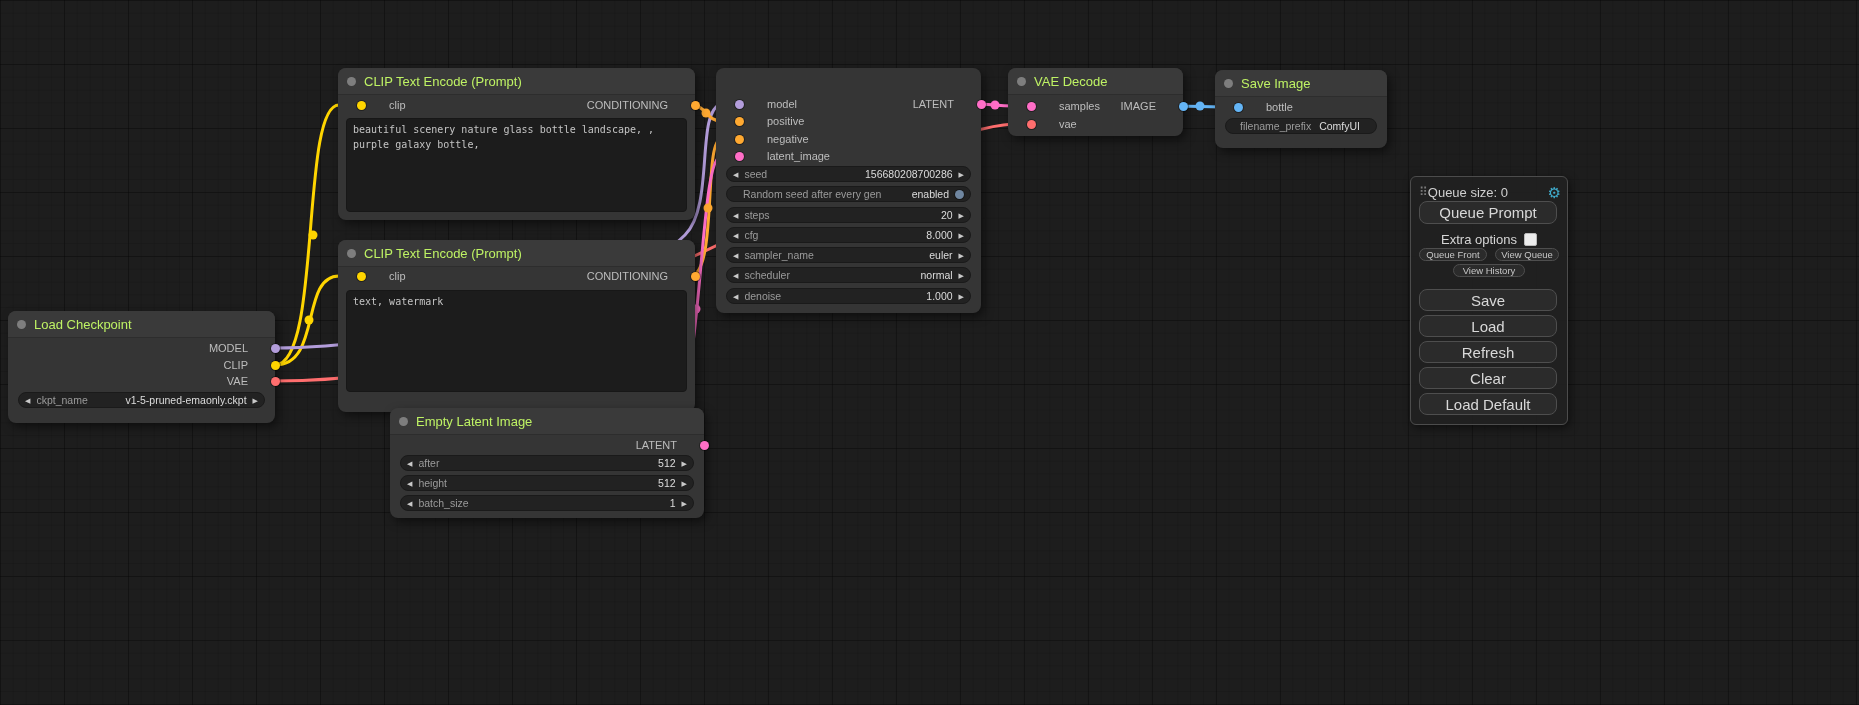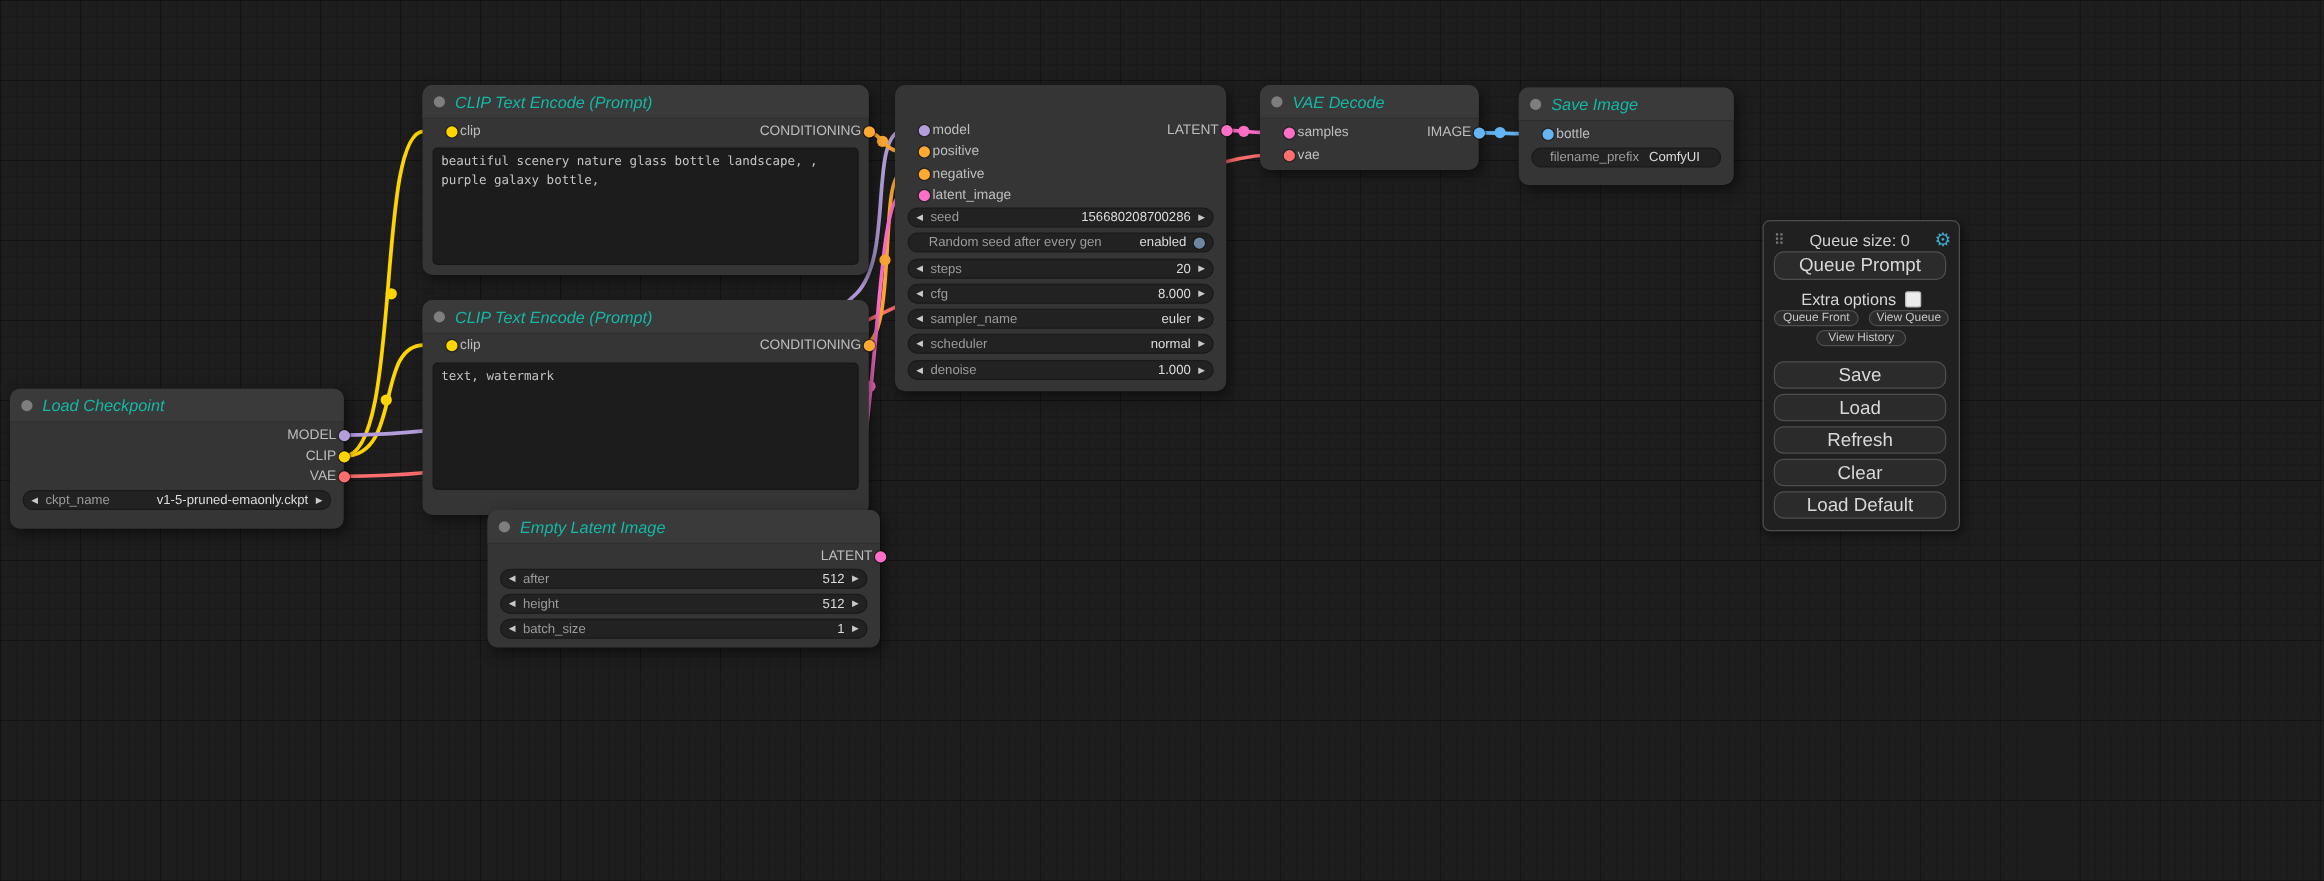--- a/index.html
+++ b/index.html
@@ -15,23 +15,23 @@
     background-size:64px 64px,64px 64px,12.8px 12.8px,12.8px 12.8px;
   }
   #wires{position:absolute;left:0;top:0;z-index:1;}
   #wires path{fill:none;stroke-width:3;stroke-linecap:round;}
 
   .node{position:absolute;z-index:2;background:#353535;border-radius:8px;
         box-shadow:3px 4px 10px rgba(0,0,0,.5);}
   .node-title{height:26px;background:#3a3a3a;border-radius:8px 8px 0 0;
         display:flex;align-items:center;border-bottom:1px solid #2d2d2d;}
   .tdot{width:9px;height:9px;border-radius:50%;background:#7e7e7e;margin:0 8px 0 9px;flex:none;}
-  .ttext{color:#14b8a6;font-size:13px;white-space:nowrap;font-style:italic;}
-
-  .port{position:absolute;height:12px;display:flex;align-items:center;gap:2px;padding-left:24px;}
+  .ttext{color:#bef264;font-size:13px;white-space:nowrap;}
+
+  .port{position:absolute;height:12px;display:flex;align-items:center;gap:23px;padding-left:24px;}
   .port.in{left:-5px;}
   .port.out{right:-5px;flex-direction:row-reverse;}
   .pdot{width:9px;height:9px;border-radius:50%;background:#888;flex:none;
         box-shadow:0 0 0 1px rgba(0,0,0,.35);}
   .plabel{color:#bdbdbd;font-size:11px;white-space:nowrap;}
 
   .widget{position:absolute;left:10px;right:10px;height:16px;background:#222;
         border:1px solid #1a1a1a;border-radius:9px;display:flex;align-items:center;
         padding:0 6px;font-size:10.5px;box-sizing:border-box;}
   .arrow{color:#c9c9c9;font-size:7px;line-height:1;flex:none;}
@@ -45,21 +45,21 @@
       font-size:10px;line-height:1.45;padding:4px 6px;white-space:pre-wrap;
       box-sizing:border-box;overflow:hidden;}
 
   
   .menu{position:absolute;left:1410px;top:176px;width:156px;height:247px;z-index:3;
         background:rgba(32,32,32,.96);border:1px solid #4c4c4c;border-radius:6px;
         box-shadow:2px 3px 8px rgba(0,0,0,.5);}
   .menu-header{position:absolute;top:6px;left:0;right:0;height:18px;
         display:flex;align-items:center;}
   .drag-handle{color:#7a7a7a;font-size:12px;margin-left:8px;}
-  .qsize{color:#cfcfcf;font-size:13px;flex:1;text-align:center;}
+  .qsize{color:#cfcfcf;font-size:13px;flex:1;}
   .gear{color:#3fa9c9;font-size:15px;margin-right:6px;line-height:1;}
   .mbtn{position:absolute;left:8px;width:138px;background:#2b2b2b;border:1px solid #4e4e4e;
         border-radius:8px;color:#d8d8d8;display:flex;align-items:center;justify-content:center;
         box-sizing:border-box;cursor:pointer;}
   .mbtn.big{height:22px;font-size:15px;}
   .mbtn.prompt{height:23px;font-size:15px;top:24px;}
   .pill{position:absolute;height:13px;background:#2b2b2b;border:1px solid #4e4e4e;
         border-radius:8px;color:#c6c6c6;font-size:9.5px;display:flex;align-items:center;
         justify-content:center;box-sizing:border-box;cursor:pointer;}
   .extra{position:absolute;top:55px;left:0;right:0;display:flex;align-items:center;

